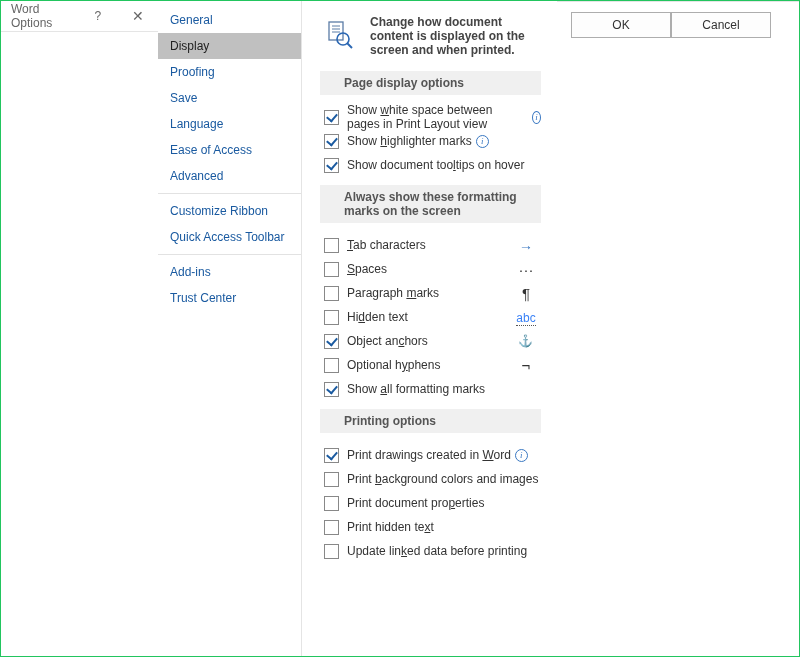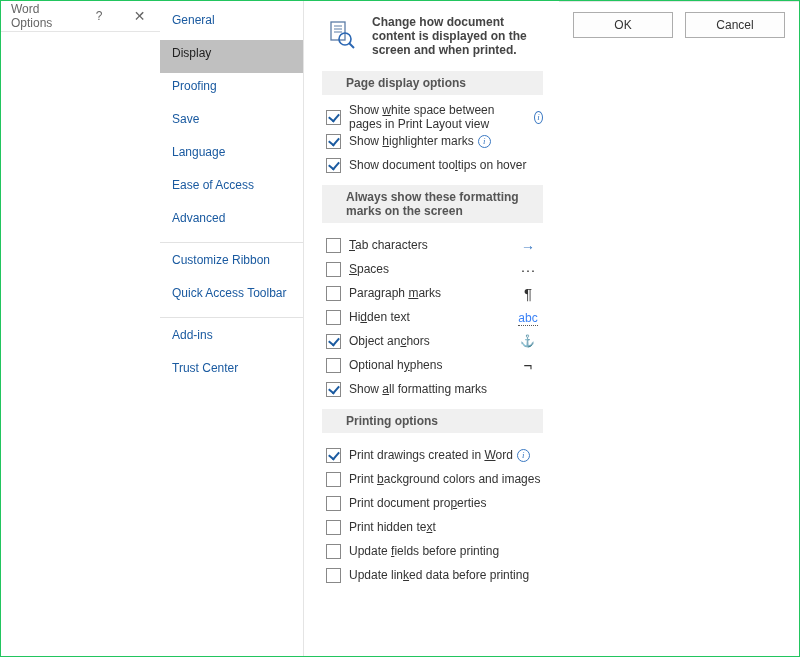--- a/index.html
+++ b/index.html
@@ -42,21 +42,21 @@
     display: flex;
     min-height: 0;
   }
   .sidebar {
     width: 144px;
     border-right: 1px solid #e4e4e4;
     padding-top: 6px;
     box-sizing: border-box;
   }
   .sidebar-item {
-    padding: 5px 0 12px 12px;
+    padding: 5px 0 5px 12px;
     color: #1a5aa0;
     font-size: 12px;
     cursor: default;
     line-height: 16px;
   }
   .sidebar-item.selected {
     background: #c0c0c0;
     color: #222;
   }
   .sidebar-sep {
@@ -151,24 +151,24 @@
   }
   .sym.k { color: #333; font-size: 15px; }
   .abc {
     color: #3b82f6;
     font-size: 12px;
     border-bottom: 1px dotted #555;
     text-decoration: none;
   }
   .footer {
     border-top: 1px solid #e5e5e5;
-    padding: 10px 14px 12px 14px;
+    padding: 10px 28px 12px 14px;
     display: flex;
     justify-content: flex-end;
-    gap: 12px;
+    gap: 0;
   }
   .btn {
     min-width: 74px;
     height: 24px;
     border: 1px solid #adadad;
     background: #fdfdfd;
     display: flex;
     align-items: center;
     justify-content: center;
     font-size: 12px;
@@ -297,24 +297,20 @@
         <div class="opt">
           <span class="chk"></span>
           <span class="lbl"><span>Print document pro</span><span class="und">p</span><span>erties</span></span>
         </div>
         <div class="opt">
           <span class="chk"></span>
           <span class="lbl"><span>Print hidden te</span><span class="und">x</span><span>t</span></span>
         </div>
         <div class="opt">
           <span class="chk"></span>
-          <span class="lbl"><span>Update </span><span class="und">f</span><span>ields before printing</span></span>
-        </div>
-        <div class="opt">
-          <span class="chk"></span>
           <span class="lbl"><span>Update lin</span><span class="und">k</span><span>ed data before printing</span></span>
         </div>
       </div>
 
     </div>
   </div>
 
   <div class="footer">
     <div class="btn">
         <span>OK</span>

